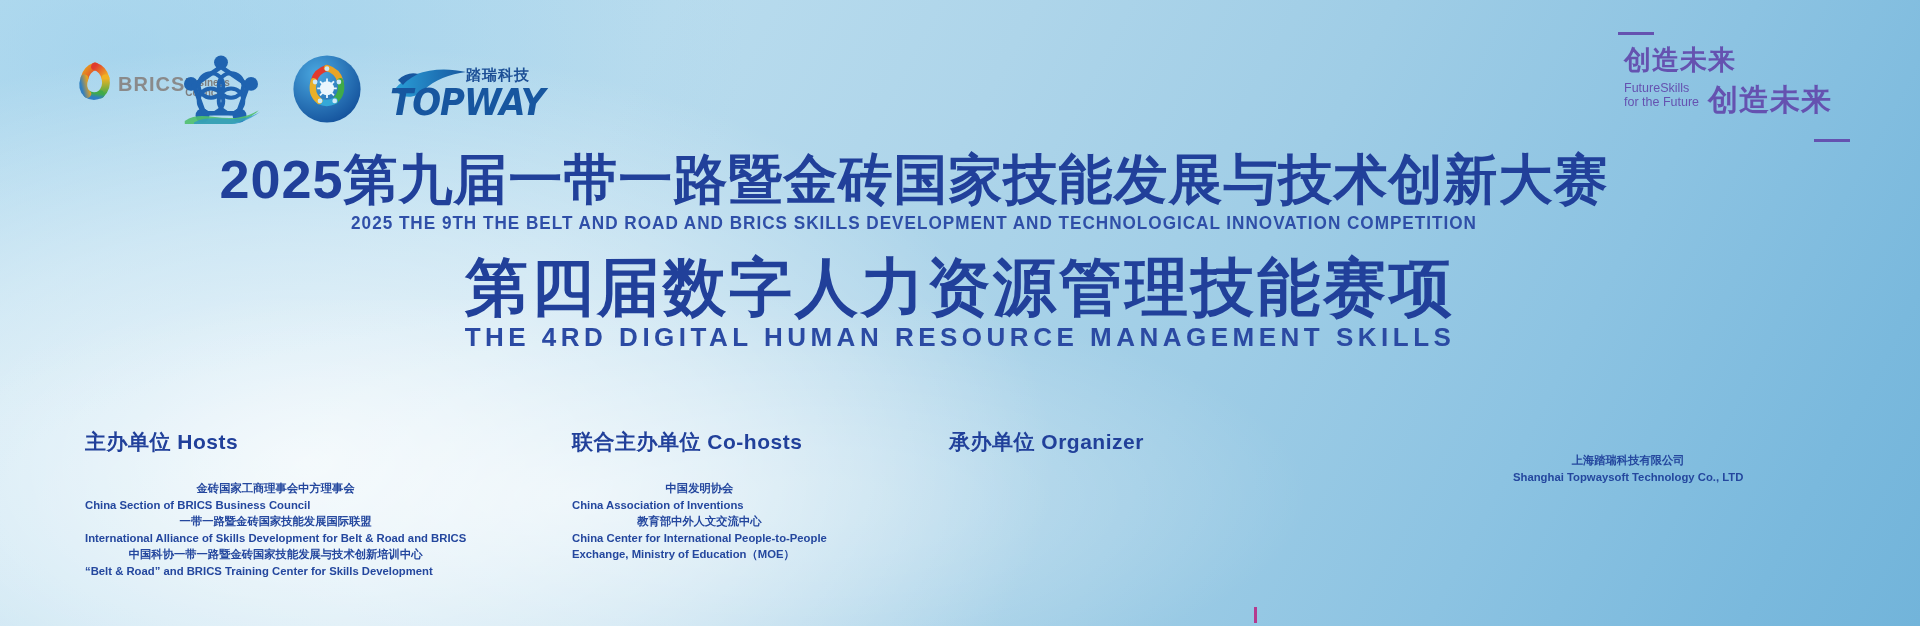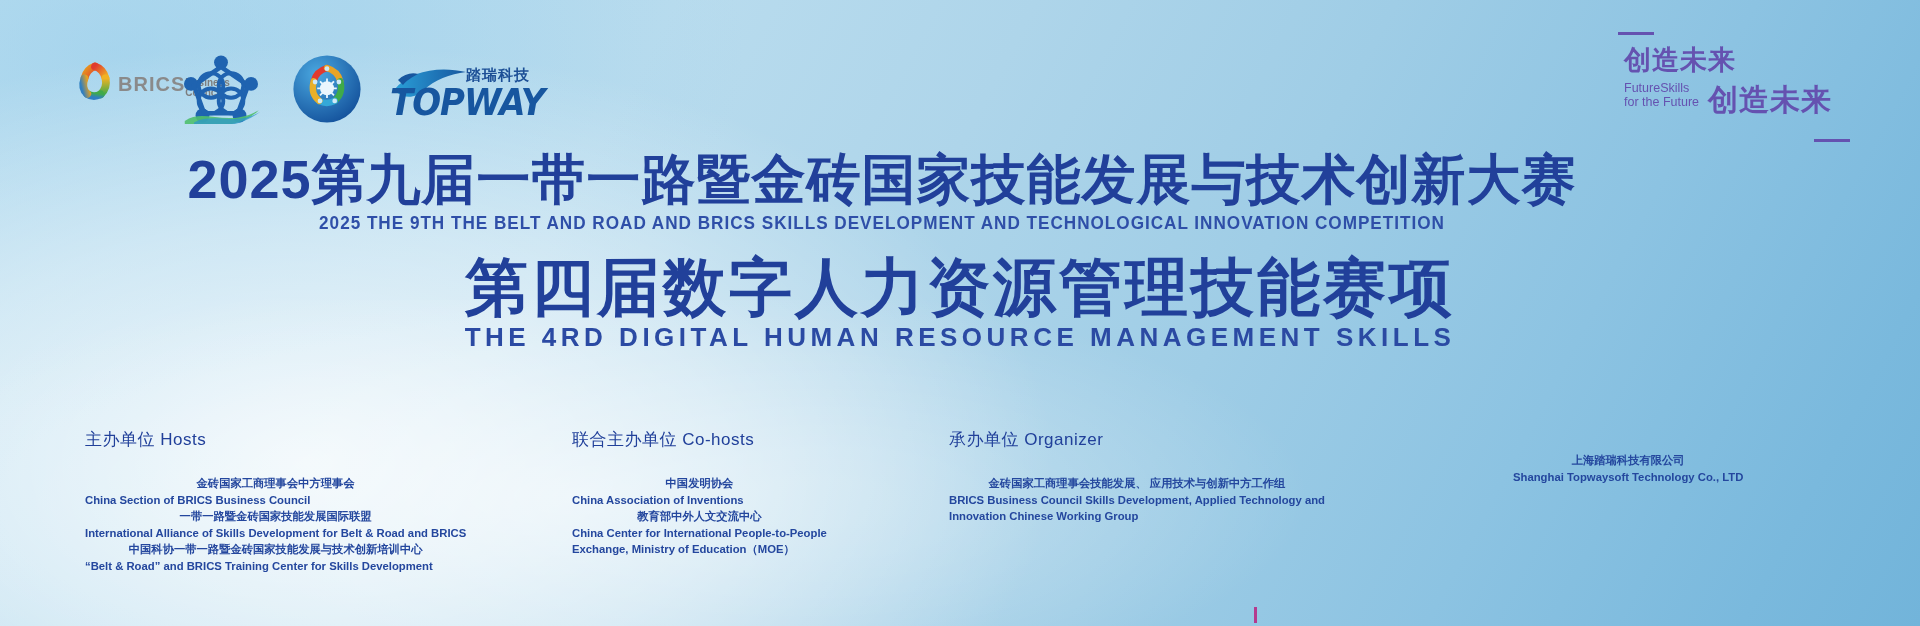--- a/index.html
+++ b/index.html
@@ -46,21 +46,21 @@
 
   
   #future{position:absolute;right:60px;top:28px;width:250px;height:112px;color:#6552b0;}
   .fs-dash-top{width:36px;height:3px;background:#6552b0;position:absolute;left:8px;top:4px;}
   .fs-dash-bot{width:36px;height:3px;background:#6552b0;position:absolute;right:10px;bottom:-2px;}
   .fs-l1{position:absolute;left:14px;top:14px;font-size:27px;font-weight:bold;letter-spacing:1px;color:#6552b0;}
   .fs-en{position:absolute;left:14px;top:53px;font-size:12.5px;line-height:14px;color:#6552b0;}
   .fs-l2{position:absolute;left:98px;top:52px;font-size:30px;font-weight:bold;letter-spacing:1px;color:#6552b0;}
 
   
-  #title-block{position:absolute;left:0;top:150px;width:1764px;text-align:center;}
+  #title-block{position:absolute;left:0;top:150px;width:1764px;text-align:center;padding-left:32px;}
   .t-cn{
     font-size:54px;font-weight:bold;color:#21409a;letter-spacing:1px;line-height:1.08;
     font-family:"Liberation Sans",sans-serif;
   }
   .t-en{
     font-size:17.5px;font-weight:bold;color:#2f4fa8;letter-spacing:1.0px;margin-top:5px;
     font-family:"Liberation Sans",sans-serif;transform:scaleX(.98);
   }
   #sub-block{position:absolute;left:0;top:253px;width:1920px;text-align:center;}
   .s-cn{
@@ -68,21 +68,21 @@
     font-family:"Liberation Sans",sans-serif;
   }
   .s-en{
     font-size:26px;font-weight:bold;color:#2b4aa3;letter-spacing:4.5px;
     font-family:"Liberation Sans",sans-serif;
   }
 
   
   #orgs{position:absolute;left:0;top:428px;width:1920px;height:180px;}
   .col{position:absolute;top:0;}
-  .col-h{font-size:17px;font-weight:normal;color:#21409a;letter-spacing:.5px;white-space:nowrap;}
+  .col-h{font-size:21px;font-weight:bold;color:#21409a;letter-spacing:.5px;white-space:nowrap;}
   .col-body{margin-top:24px;}
   .ln{font-size:11.3px;line-height:16.6px;color:#24479e;white-space:nowrap;}
   .ln.cn{font-weight:bold;text-align:center;}
   .ln.en{font-weight:bold;}
 
   #c1{left:85px;}
   #c2{left:572px;}
   #c3{left:949px;}
   #c4{left:1513px;}
 
@@ -247,25 +247,20 @@
         <div class="ln cn">中国发明协会</div>
         <div class="ln en">China Association of Inventions</div>
         <div class="ln cn">教育部中外人文交流中心</div>
         <div class="ln en">China Center for International People-to-People</div>
         <div class="ln en">Exchange, Ministry of Education（MOE）</div>
       </div>
     </div>
 
     <div class="col" id="c3">
       <div class="col-h">承办单位 Organizer</div>
-      <div class="col-body">
-        <div class="ln cn">金砖国家工商理事会技能发展、 应用技术与创新中方工作组</div>
-        <div class="ln en">BRICS Business Council Skills Development, Applied Technology and</div>
-        <div class="ln en">Innovation Chinese Working Group</div>
-      </div>
     </div>
 
     <div class="col" id="c4">
       <div class="col-body">
         <div class="ln cn">上海踏瑞科技有限公司</div>
         <div class="ln en">Shanghai Topwaysoft Technology Co., LTD</div>
       </div>
     </div>
 
   </div>

